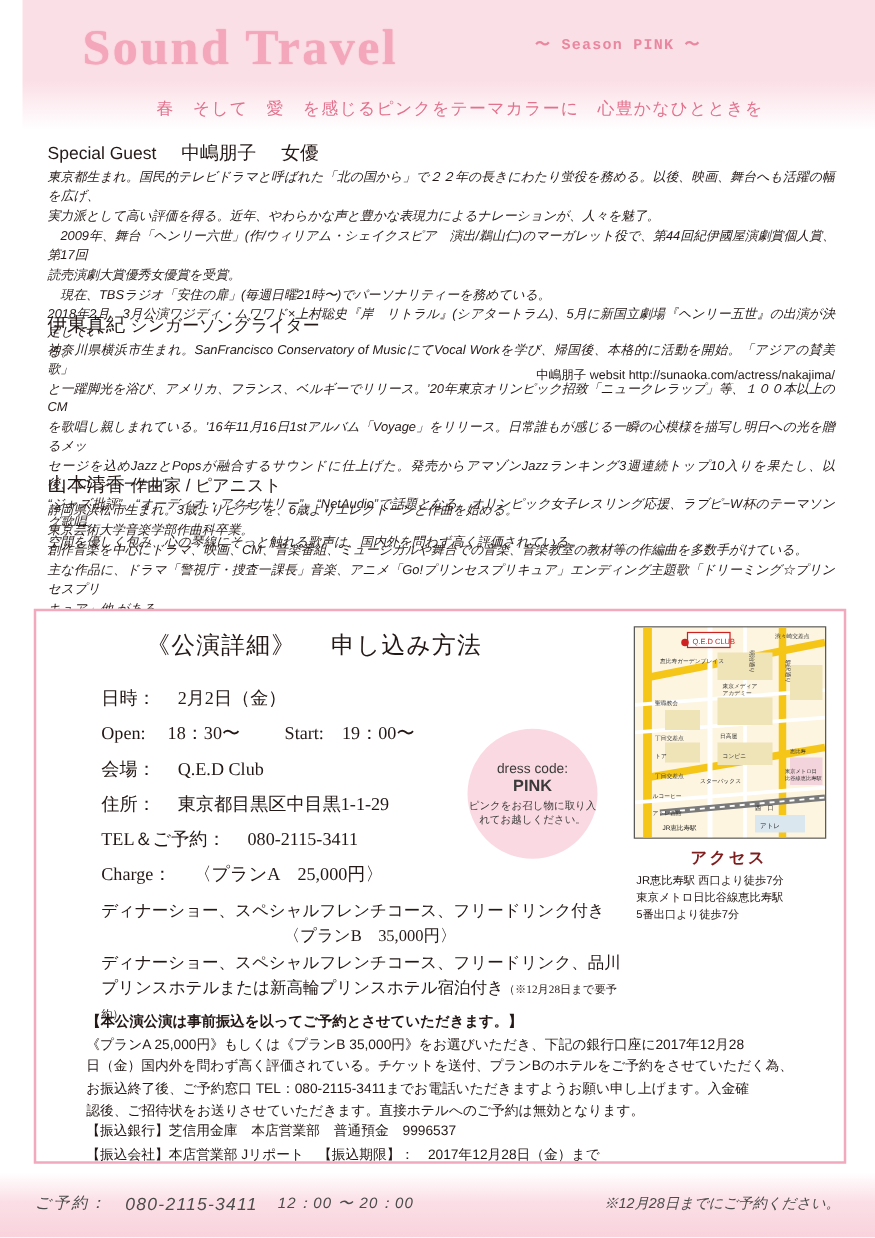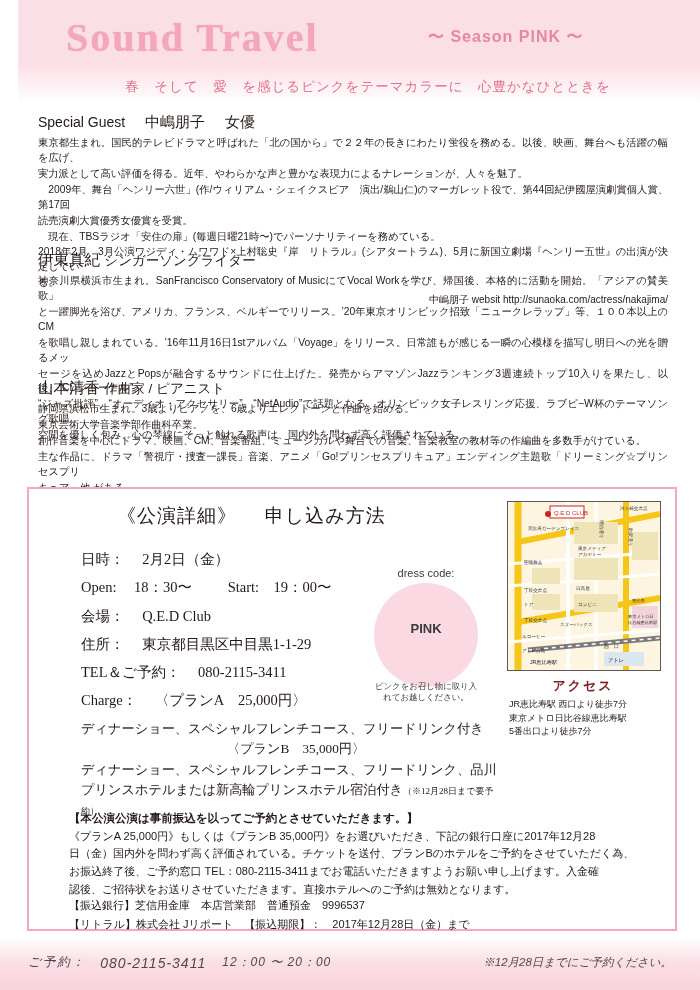--- a/index.html
+++ b/index.html
@@ -20,22 +20,22 @@
   }
   .title-main{
     position:absolute;left:48px;top:14px;
     font-family:"Liberation Serif", serif;
     font-size:40px;font-weight:bold;letter-spacing:2px;
     color:#f4a7bb;
     text-shadow:0 0 1px #f0a2b6;
   }
   .title-sub{
     position:absolute;left:410px;top:27px;
-    font-family:Liberation Sans, sans-serif;
-    font-size:16px;font-weight:bold;letter-spacing:1px;
+    font-family:Liberation Mono, monospace;
+    font-size:12px;font-weight:bold;letter-spacing:1px;
     color:#e8879f;
   }
   .tagline{
     position:absolute;left:0;top:78px;width:700px;text-align:center;
     font-family:"Liberation Sans", sans-serif;
     font-size:13.5px;color:#e2718d;letter-spacing:1px;
   }
 
   
   .section{position:absolute;left:38px;width:630px;}
@@ -47,21 +47,21 @@
   .guest-name-big{
     font-family:"Liberation Sans", sans-serif;
     font-size:15.5px;color:#231815;margin-bottom:3px;
   }
   .guest-name-big .role{font-size:13.5px;margin-left:0;}
   .body-txt{
     font-family:"Liberation Sans", sans-serif;
     font-size:10.3px;line-height:1.45;color:#231815;
     text-align:justify;
   }
-  .body-txt p{margin:0 0 1px 0;}
+  .body-txt p{margin:0 0 1px 0;font-style:italic;}
   .right-credit{
     font-family:"Liberation Sans", sans-serif;
     font-size:10px;text-align:right;margin-top:2px;color:#231815;
   }
 
   
   .detail-box{
     position:absolute;left:27px;top:487px;width:646px;height:440px;
     border:2px solid #f2a9bd;background:#ffffff;
   }
@@ -82,21 +82,20 @@
   }
   .plan-center{text-align:center;}
   .small-note{font-size:9px;}
 
   
   .dress{
     position:absolute;left:345px;top:94px;width:104px;height:104px;
     border-radius:50%;background:#fbd9e2;
     display:flex;flex-direction:column;align-items:center;justify-content:center;
     text-align:center;
-    gap:42px;
   }
   .dress .l1{font-family:"Liberation Sans",sans-serif;font-size:11px;color:#3a3a3a;}
   .dress .l2{font-family:"Liberation Sans",sans-serif;font-size:13px;font-weight:bold;color:#3a3a3a;margin-bottom:3px;}
   .dress .l3{font-family:"Liberation Sans",sans-serif;font-size:8.4px;line-height:1.3;color:#3a3a3a;}
 
   
   .map-wrap{position:absolute;left:478px;top:12px;width:152px;height:168px;border:1px solid #5a5a5a;overflow:hidden;background:#fdf6e3;}
   .access{
     position:absolute;left:478px;top:188px;width:152px;text-align:center;
     font-family:"Liberation Sans",sans-serif;
@@ -305,21 +304,21 @@
     <div class="notice">
       <p class="hd">【本公演公演は事前振込を以ってご予約とさせていただきます。】</p>
       <p>《プランA 25,000円》もしくは《プランB  35,000円》をお選びいただき、下記の銀行口座に2017年12月28</p>
       <p>日（金）国内外を問わず高く評価されている。チケットを送付、プランBのホテルをご予約をさせていただく為、</p>
       <p>お振込終了後、ご予約窓口 TEL：080-2115-3411までお電話いただきますようお願い申し上げます。入金確</p>
       <p>認後、ご招待状をお送りさせていただきます。直接ホテルへのご予約は無効となります。</p>
     </div>
 
     <div class="bank">
       <div>【振込銀行】芝信用金庫　本店営業部　普通預金　9996537</div>
-      <div>【リトラル】株式会社 Jリポート　【振込期限】：　2017年12月28日（金）まで</div>
+      <div>【振込会社】本店営業部 Jリポート　【振込期限】：　2017年12月28日（金）まで</div>
     </div>
   </div>
 
   <div class="footer">
     <div class="footer-inner">
       <span class="res">ご予約：</span>
       <span class="tel">080-2115-3411</span>
       <span class="hours">12：00 〜 20：00</span>
       <span class="deadline">※12月28日までにご予約ください。</span>
     </div>

